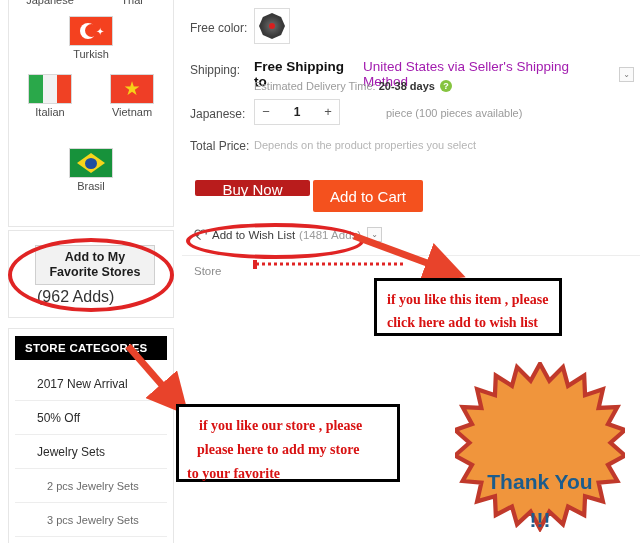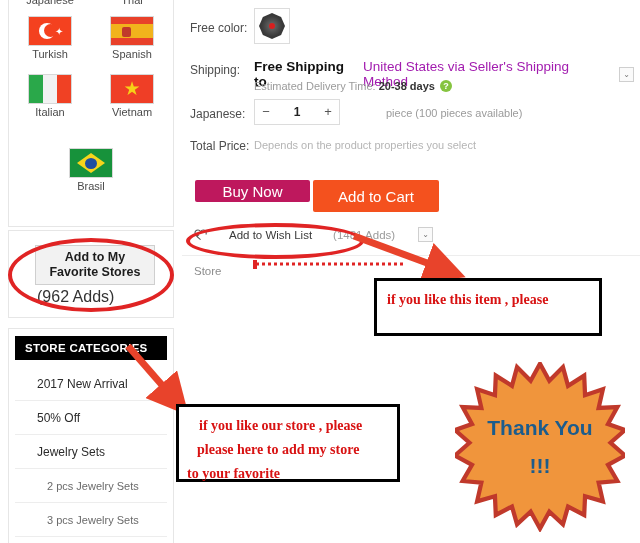--- a/index.html
+++ b/index.html
@@ -191,35 +191,35 @@
     font-size: 11px; color: #9b9b9b; padding-left: 36px;
   }
 
   #total-label { position: absolute; left: 8px; top: 139px; }
   #total-value {
     position: absolute; left: 72px; top: 139px;
     font-size: 11px; color: #b5b5b5;
   }
 
   #buy-now {
-    position: absolute; left: 13px; top: 180px; width: 115px; height: 22px;
-    background: #be185d; color: #fff; border: none; border-radius: 2px;
+    position: absolute; left: 13px; top: 180px; width: 115px; height: 16px;
+    background: #b91c1c; color: #fff; border: none; border-radius: 2px;
     font-size: 15px; font-family: "Liberation Sans", sans-serif;
     cursor: pointer;
   }
   #add-cart {
-    position: absolute; left: 131px; top: 180px; width: 126px; height: 32px;
+    position: absolute; left: 131px; top: 180px; width: 110px; height: 32px;
     background: #f4511e; color: #fff; border: none; border-radius: 2px;
     font-size: 15px; font-family: "Liberation Sans", sans-serif;
     cursor: pointer;
   }
 
   #wish-row {
     position: absolute; left: 12px; top: 227px;
-    display: flex; align-items: center; gap: 21px;
+    display: flex; align-items: center; gap: 4px;
   }
   #heart-icon { width: 14px; height: 13px; display: inline-block; }
   #wish-text { font-size: 11.5px; color: #3b3b3b; }
   #wish-count { font-size: 11.5px; color: #9b9b9b; }
   #wish-caret {
     width: 13px; height: 13px; border: 1px solid #cfcfcf; background: #fafafa;
     display: inline-flex; align-items: center; justify-content: center;
     font-size: 8px; color: #777; margin-left: 2px;
   }
   #store-label {
@@ -244,41 +244,41 @@
   .anno-box {
     position: absolute;
     border: 3px solid #000;
     background: #fff;
     color: #d81212;
     font-family: "Liberation Serif", serif;
     font-weight: bold;
     box-sizing: border-box;
   }
   #anno-wish {
-    left: 374px; top: 278px; width: 228px; height: 58px;
+    left: 374px; top: 278px; width: 188px; height: 58px;
     font-size: 14px; padding: 7px 0 0 10px; line-height: 23px;
   }
   #anno-store {
     left: 176px; top: 404px; width: 224px; height: 78px;
     font-size: 14px; padding: 7px 0 0 8px; line-height: 24px;
   }
   .anno-line { display: block; white-space: nowrap; }
   #anno-store .anno-line:nth-child(1) { padding-left: 12px; }
   #anno-store .anno-line:nth-child(2) { padding-left: 10px; }
 
   .arrow-svg { position: absolute; pointer-events: none; }
 
   #thanks-wrap {
     position: absolute; left: 455px; top: 362px; width: 170px; height: 170px;
   }
   #thanks-star { position: absolute; inset: 0; }
   #thanks-text {
     position: absolute; inset: 0;
     display: flex; flex-direction: column;
-    align-items: center; justify-content: center;
+    align-items: center; justify-content: flex-end;
     color: #1c5c8c;
     font-family: "Liberation Sans", sans-serif;
     font-weight: bold;
     pointer-events: none;
   }
   #thanks-main { font-size: 21px; }
   #thanks-excl { font-size: 21px; margin-top: 14px; }
 </style>
 </head>
 <body>
@@ -300,28 +300,20 @@
         </div>
 
         <div class="lang-row" style="margin-top:10px;">
           <div class="lang-cell">
             <div class="flag flag-tr">
               <span class="crescent"></span>
                 <span class="crescent-cut"></span>
                 <span class="star">✦</span>
             </div>
             <span class="lang-label">Turkish</span>
-          </div>
-          <div class="lang-cell">
-            <div class="flag flag-es">
-              <span class="band-top"></span>
-                <span class="band-bot"></span>
-                <span class="crest"></span>
-            </div>
-            <span class="lang-label">Spanish</span>
           </div>
         </div>
 
         <div class="lang-row" style="margin-top:14px;">
           <div class="lang-cell">
             <div class="flag flag-it">
               <i class="g"></i>
                 <i class="w"></i>
                 <i class="r"></i>
             </div>
@@ -448,20 +440,21 @@
     <defs>
       <marker id="ah2" markerWidth="6" markerHeight="6" refX="3" refY="3" orient="auto">
         <path d="M0,0 L6,3 L0,6 z" fill="#e8432b"></path>
       </marker>
     </defs>
     <line x1="8" y1="8" x2="100" y2="42" stroke="#e8432b" stroke-width="7" marker-end="url(#ah2)"></line>
   </svg>
 
   <div class="anno-box" id="anno-wish">
     <span class="anno-line">if  you like this item , please</span>
+    <span class="anno-line">click here add to wish list</span>
   </div>
 
   <div class="anno-box" id="anno-store">
     <span class="anno-line">if  you like our store , please</span>
     <span class="anno-line">please here to add my store</span>
     <span class="anno-line">to your favorite</span>
   </div>
 
   <div id="thanks-wrap">
     <svg id="thanks-star" viewBox="0 0 200 200">

